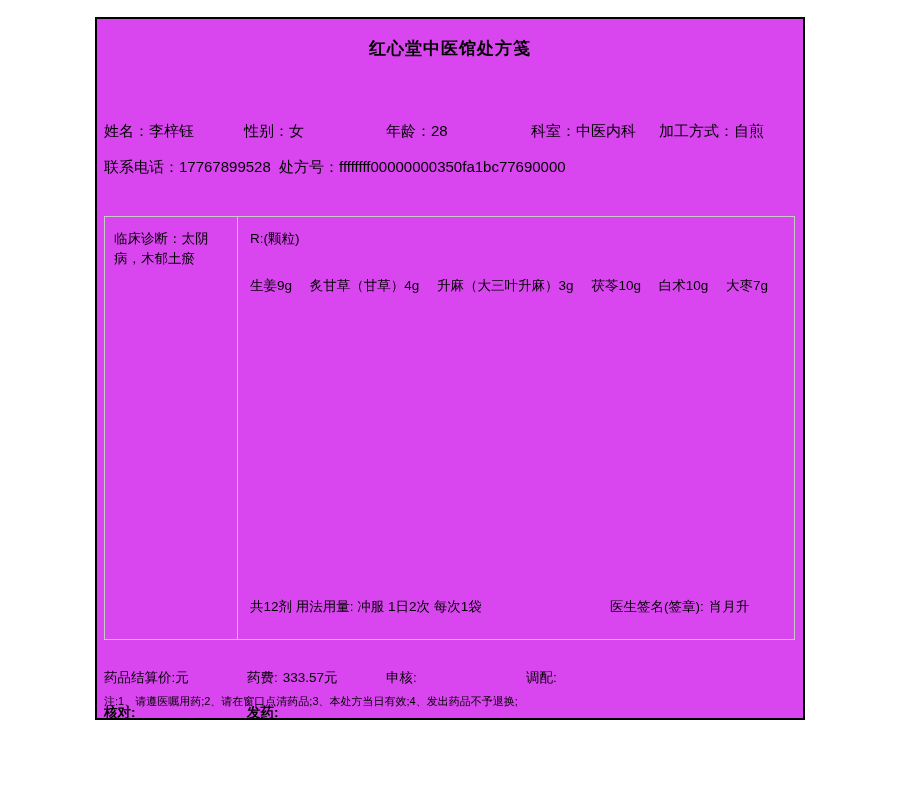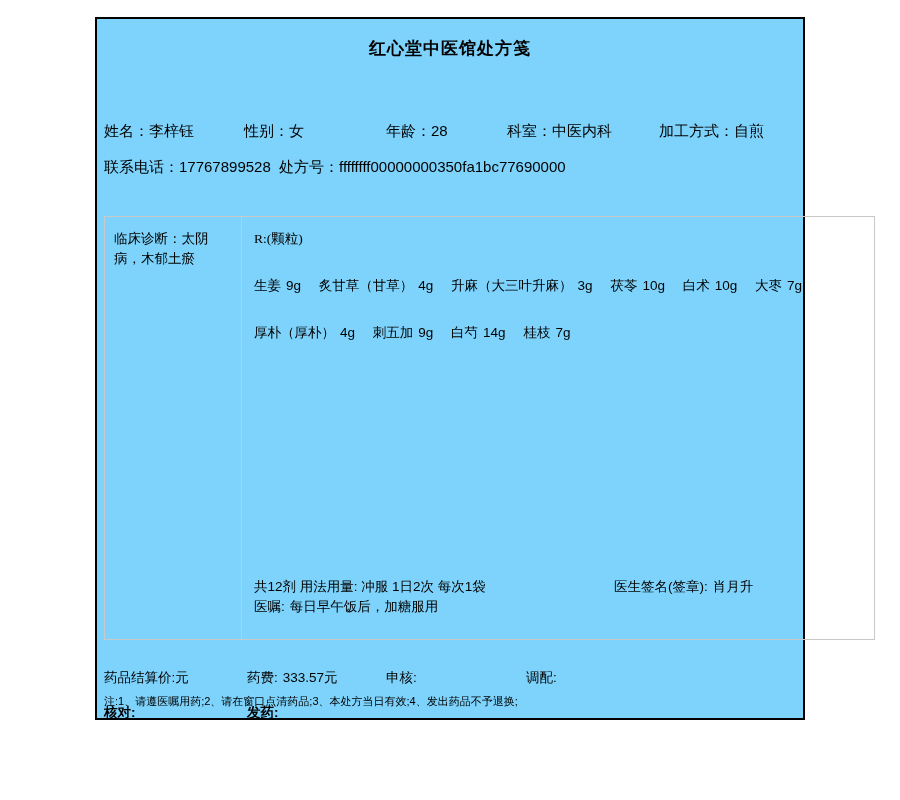--- a/index.html
+++ b/index.html
@@ -19,21 +19,21 @@
     overflow: hidden;
   }
   .page {
     position: absolute;
     left: 95px;
     top: 17px;
     width: 710px;
     height: 703px;
     border: 2px solid #000000;
     box-sizing: border-box;
-    background: #7dd3fc;
+    background: #d946ef;
   }
   .page-title {
     position: absolute;
     top: 18px;
     left: 0;
     width: 100%;
     text-align: center;
     font-size: 17px;
     font-weight: bold;
     letter-spacing: 1px;
@@ -44,59 +44,59 @@
     width: 100%;
     height: 18px;
     font-size: 15px;
   }
   .info-row .field { position: absolute; white-space: nowrap; }
   .r1 { top: 103px; }
   .r2 { top: 139px; }
   .f-name  { left: 7px; }
   .f-sex   { left: 147px; }
   .f-age   { left: 289px; text-align: right; }
-  .f-dept  { left: 410px; }
+  .f-dept  { left: 434px; }
   .f-proc  { left: 562px; }
   .f-phone { left: 7px; }
   .f-rxno  { left: 182px; }
   .f-time  { left: 472px; }
 
   .rx-table {
     position: absolute;
     left: 7px;
     top: 197px;
-    width: 771px;
+    width: 691px;
     height: 424px;
     border: 1px solid #c9c9c9;
     box-sizing: border-box;
     display: flex;
   }
   .diag-cell {
     width: 137px;
     box-sizing: border-box;
     border-right: 1px solid #c9c9c9;
     padding: 12px 9px;
     font-size: 13.5px;
     line-height: 1.45;
   }
   .rx-cell {
     flex: 1;
     position: relative;
     box-sizing: border-box;
     padding: 13px 12px;
     font-size: 13.5px;
   }
-  .rx-header { line-height: 18px; font-family: Liberation Serif, serif; }
+  .rx-header { line-height: 18px; }
   .rx-line {
     margin-top: 29px;
     line-height: 18px;
     white-space: nowrap;
   }
   .herb { margin-right: 14px; }
-  .herb .dose { margin-left: 5px; }
+  .herb .dose { }
 
   .rx-bottom {
     position: absolute;
     left: 12px;
     right: 8px;
     bottom: 22px;
     font-size: 13.5px;
     line-height: 20px;
   }
   .usage-row { position: relative; }
@@ -153,34 +153,25 @@
 
         <div class="rx-line">
           <span class="herb"><span>生姜</span><span class="dose">9g</span></span>
           <span class="herb"><span>炙甘草（甘草）</span><span class="dose">4g</span></span>
           <span class="herb"><span>升麻（大三叶升麻）</span><span class="dose">3g</span></span>
           <span class="herb"><span>茯苓</span><span class="dose">10g</span></span>
           <span class="herb"><span>白术</span><span class="dose">10g</span></span>
           <span class="herb"><span>大枣</span><span class="dose">7g</span></span>
         </div>
 
-        <div class="rx-line">
-          <span class="herb"><span>厚朴（厚朴）</span><span class="dose">4g</span></span>
-          <span class="herb"><span>刺五加</span><span class="dose">9g</span></span>
-          <span class="herb"><span>白芍</span><span class="dose">14g</span></span>
-          <span class="herb"><span>桂枝</span><span class="dose">7g</span></span>
-        </div>
 
         <div class="rx-bottom">
           <div class="usage-row">
             <span>共12剂 用法用量: 冲服 1日2次 每次1袋</span>
             <span class="doctor-sign"><span>医生签名(签章):</span><span class="sp"></span><span>肖月升</span></span>
-          </div>
-          <div class="advice-row">
-            <span>医嘱:</span><span class="sp"></span><span>每日早午饭后，加糖服用</span>
           </div>
         </div>
       </div>
     </div>
 
     <span class="footer-field fr1 fc1"><span>药品结算价:</span><span>元</span></span>
     <span class="footer-field fr1 fc2"><span>药费:</span><span class="sp"></span><span>333.57元</span></span>
     <span class="footer-field fr1 fc3"><span>申核:</span><span></span></span>
     <span class="footer-field fr1 fc4"><span>调配:</span><span></span></span>
 

